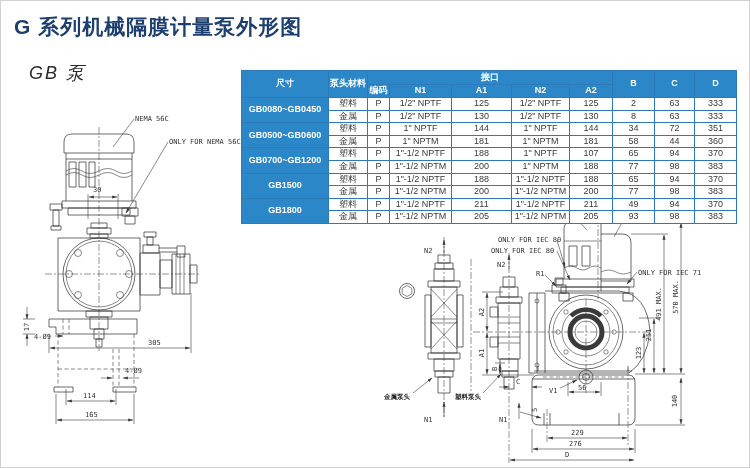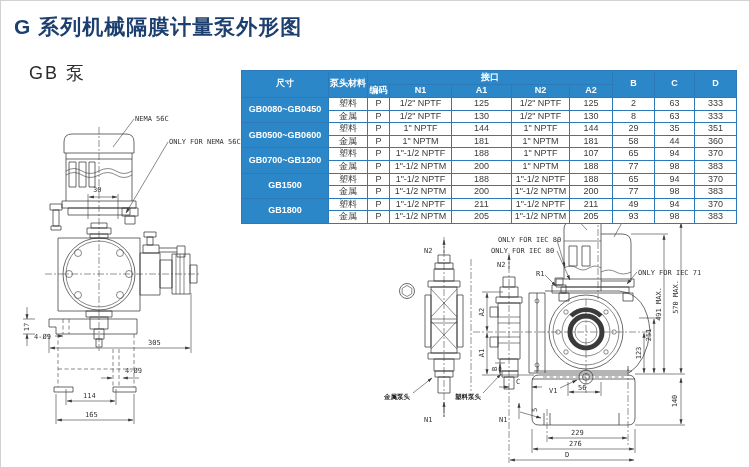--- a/index.html
+++ b/index.html
@@ -2,21 +2,21 @@
 <html><head>
 <meta charset="utf-8">
 <style>
   html,body{margin:0;padding:0;background:#fff;}
   .page{position:relative;width:750px;height:468px;background:#fff;
         border:1px solid #d2d2d2;box-sizing:border-box;overflow:hidden;
         font-family:"Liberation Sans",sans-serif;}
   .title{position:absolute;left:13px;top:12px;font-size:21px;font-weight:700;
          color:#1d3f6f;letter-spacing:1px;white-space:nowrap;}
   .pump-label{position:absolute;left:28px;top:60px;font-size:18px;color:#2b2b2b;
-         letter-spacing:2px;}
+         letter-spacing:2px;font-style:italic;}
   
   .spec{position:absolute;left:240px;top:69px;width:495px;border-collapse:collapse;
         table-layout:fixed;font-size:9px;color:#3a3a3a;}
   .spec th,.spec td{border:1px solid #2e7ab8;padding:0 1px;text-align:center;
         line-height:1.05;overflow:hidden;white-space:nowrap;}
   .spec th{background:#2b87c8;color:#fff;font-weight:700;height:13px;}
   .spec tr.sub th{height:12px;}
   .spec td{height:11.6px;background:#fff;}
   .spec td.grp{background:#2b87c8;color:#fff;font-weight:700;text-align:center;}
   
@@ -310,22 +310,22 @@
           <td>333</td>
         </tr>
         <tr>
           <td rowspan="2" class="grp">GB0500~GB0600</td>
           <td>塑料</td>
           <td>P</td>
           <td>1" NPTF</td>
           <td>144</td>
           <td>1" NPTF</td>
           <td>144</td>
-          <td>29</td>
-          <td>35</td>
+          <td>34</td>
+          <td>72</td>
           <td>351</td>
         </tr>
         <tr>
           <td>金属</td>
           <td>P</td>
           <td>1" NPTM</td>
           <td>181</td>
           <td>1" NPTM</td>
           <td>181</td>
           <td>58</td>

